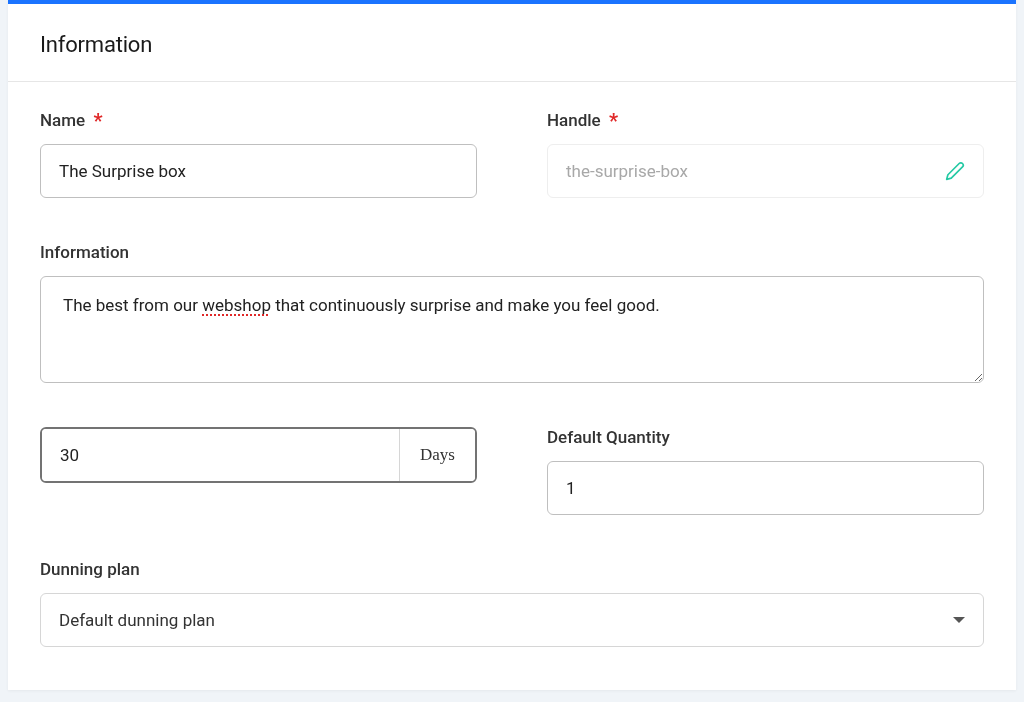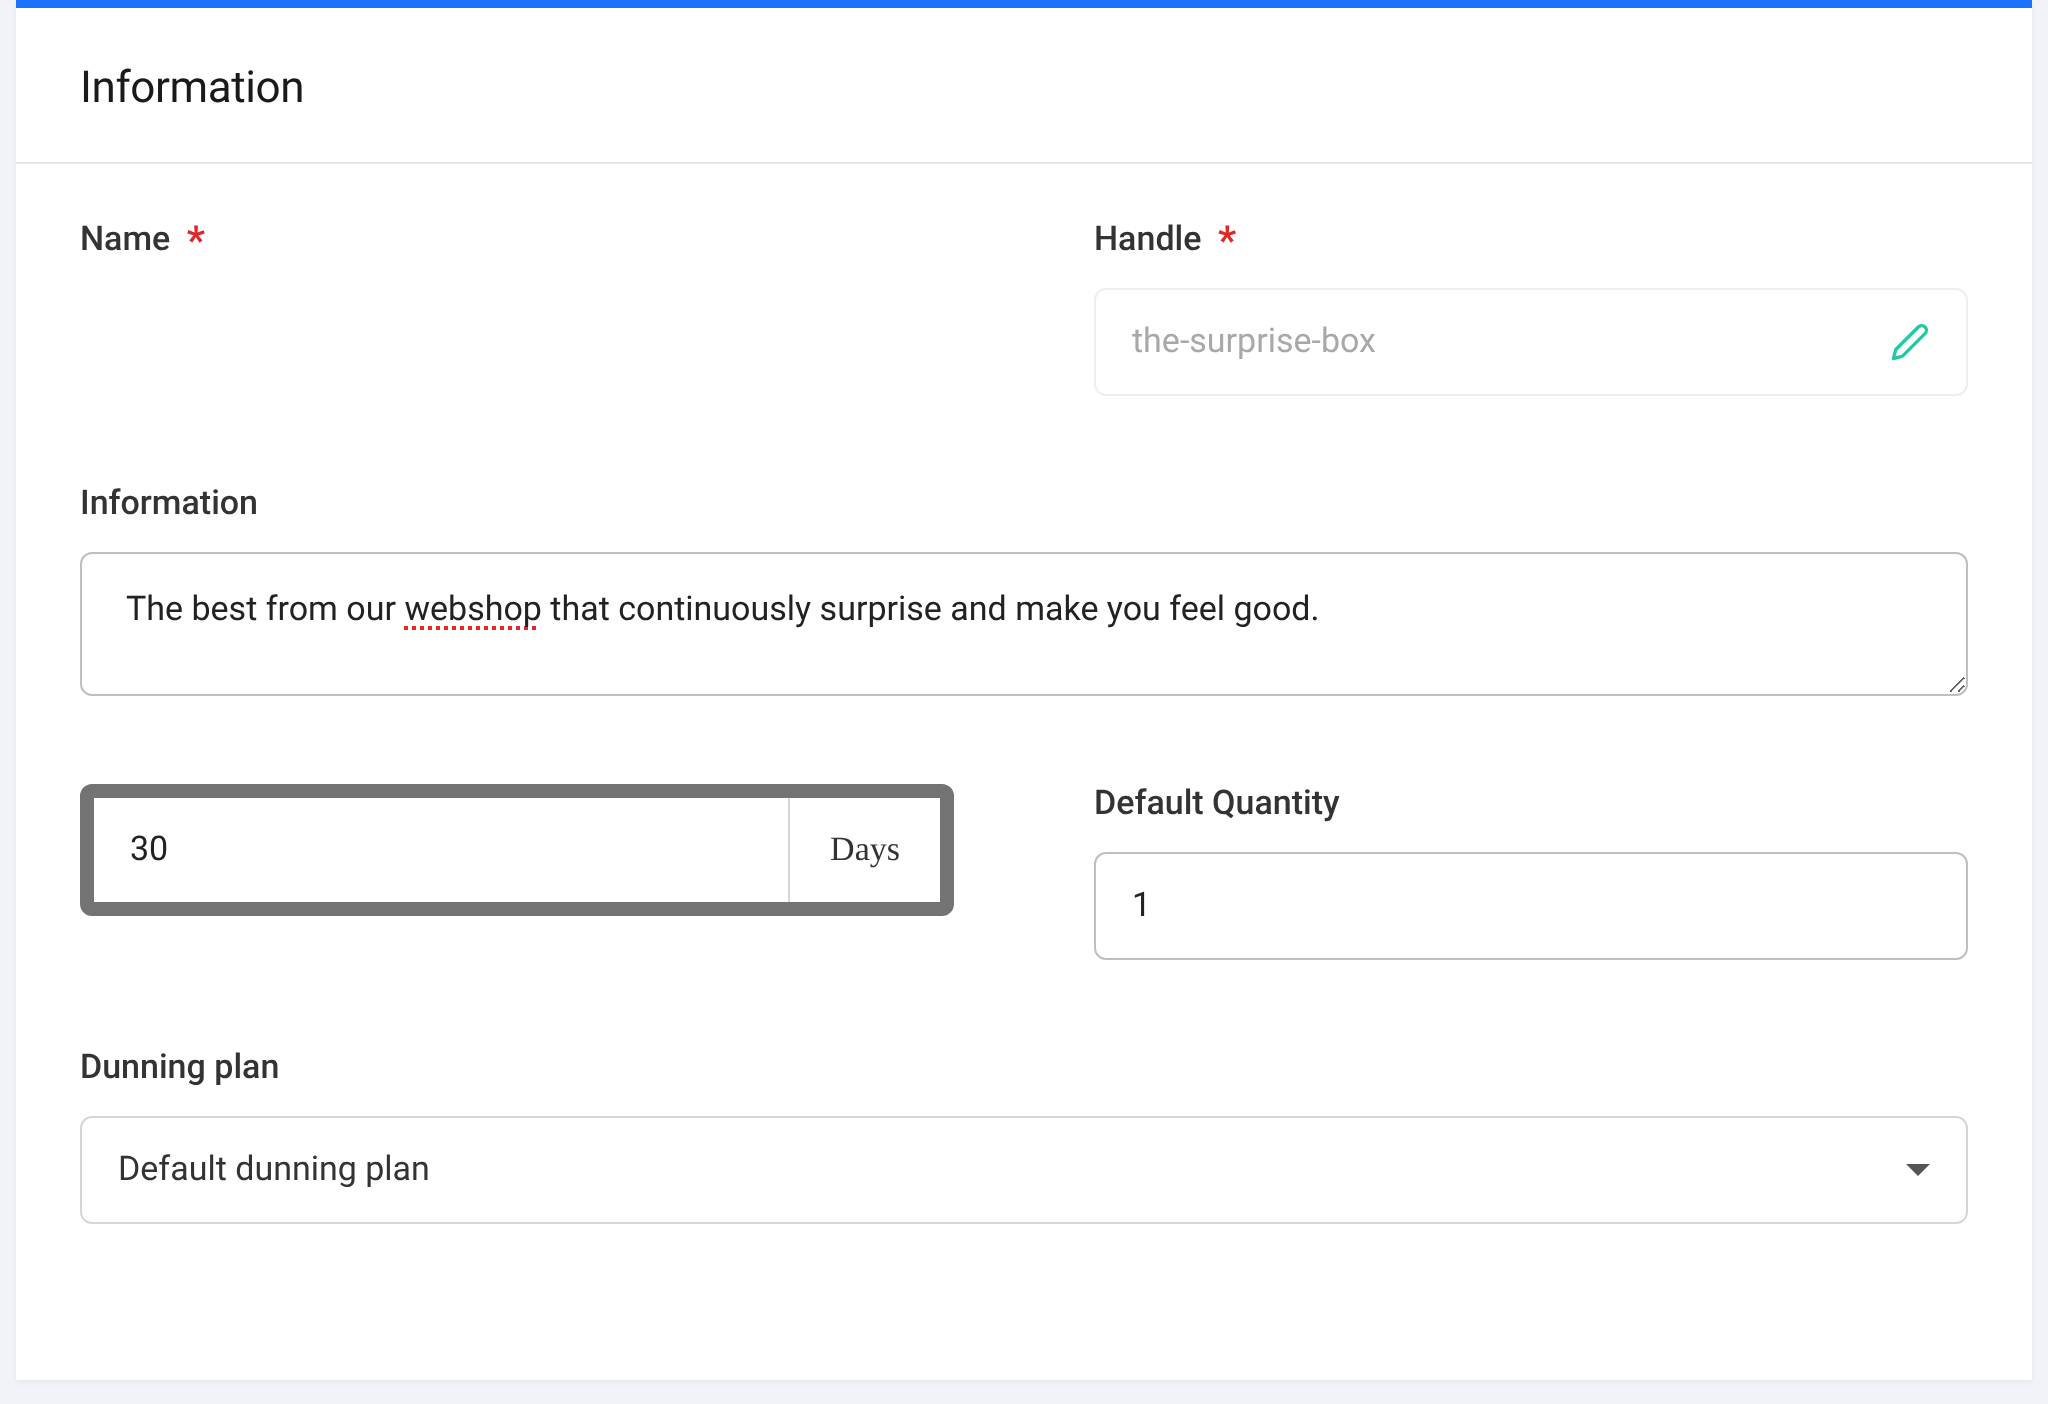--- a/index.html
+++ b/index.html
@@ -75,21 +75,21 @@
       background: #fff;
     }
     .input-readonly-wrap .value { flex: 1; }
     .icon-edit {
       width: 20px; height: 20px;
       cursor: pointer;
     }
     .full { width: 100%; }
     .group-addon {
       display: flex;
-      border: 7px solid #737373;
+      border: 2px solid #737373;
       border-radius: 6px;
       overflow: hidden;
     }
     .group-addon input {
       flex: 1;
       border: none;
       padding: 16px 18px;
       font-size: 17px;
       font-family: inherit;
       color: #222;
@@ -138,41 +138,42 @@
     <h2>Information</h2>
   </div>
   <div class="card-body">
 
     <div class="row">
       <div class="col">
         <div class="field-label">
           <span>Name</span>
           <span class="required">*</span>
         </div>
+        <input type="text" class="input" value="The Surprise box" style="">
       </div>
       <div class="col">
         <div class="field-label">
           <span>Handle</span>
           <span class="required">*</span>
         </div>
         <div class="input-readonly-wrap">
           <span class="value">the-surprise-box</span>
           <span class="icon-edit">
             <svg viewBox="0 0 24 24" width="20" height="20" fill="none" stroke="#24c9a4" stroke-width="2" stroke-linecap="round" stroke-linejoin="round">
               <path d="M17 3a2.8 2.8 0 1 1 4 4L7.5 20.5 2 22l1.5-5.5L17 3z"></path>
             </svg>
           </span>
         </div>
       </div>
     </div>
 
     <div class="row" style="margin-bottom:44px;">
       <div class="col full">
         <div class="field-label">Information</div>
-        <div class="input" contenteditable="true" style="height: 72px; line-height: 1.5; resize: both; overflow: auto; padding-left: 22px;">
+        <div class="input" contenteditable="true" style="height: 107px; line-height: 1.5; resize: both; overflow: auto; padding-left: 22px;">
           <span>The best from our </span><span class="spellcheck">webshop</span><span> that continuously surprise and make you feel good.</span>
         </div>
       </div>
     </div>
 
     <div class="row tight">
       <div class="col">
         <div class="group-addon">
           <input type="text" value="30" style="">
           <div class="addon">Days</div>

